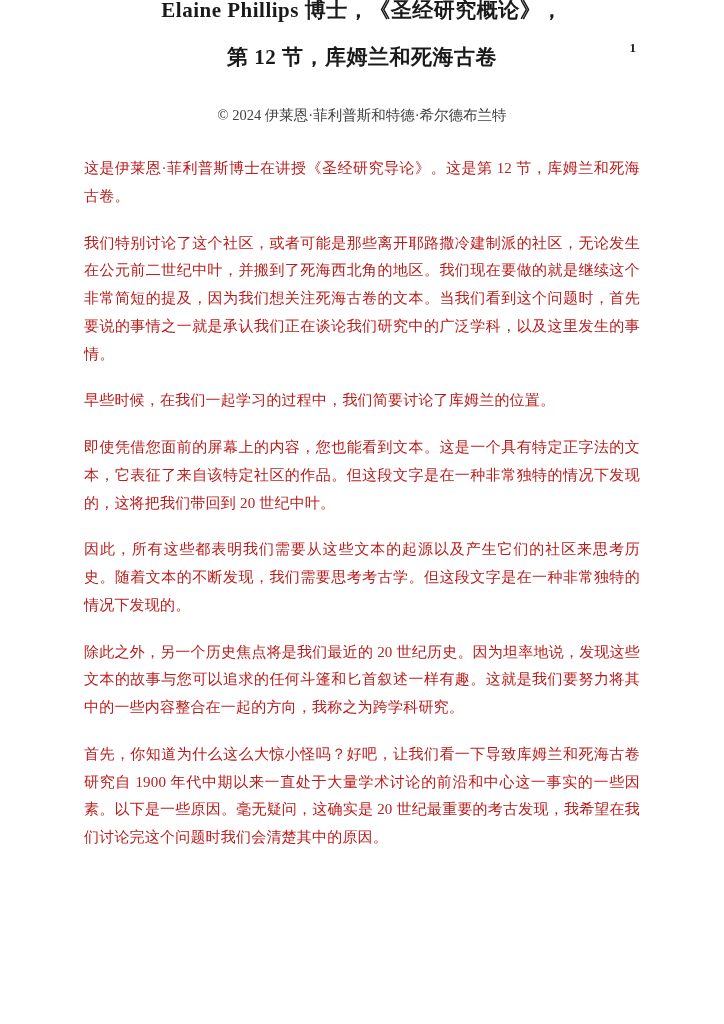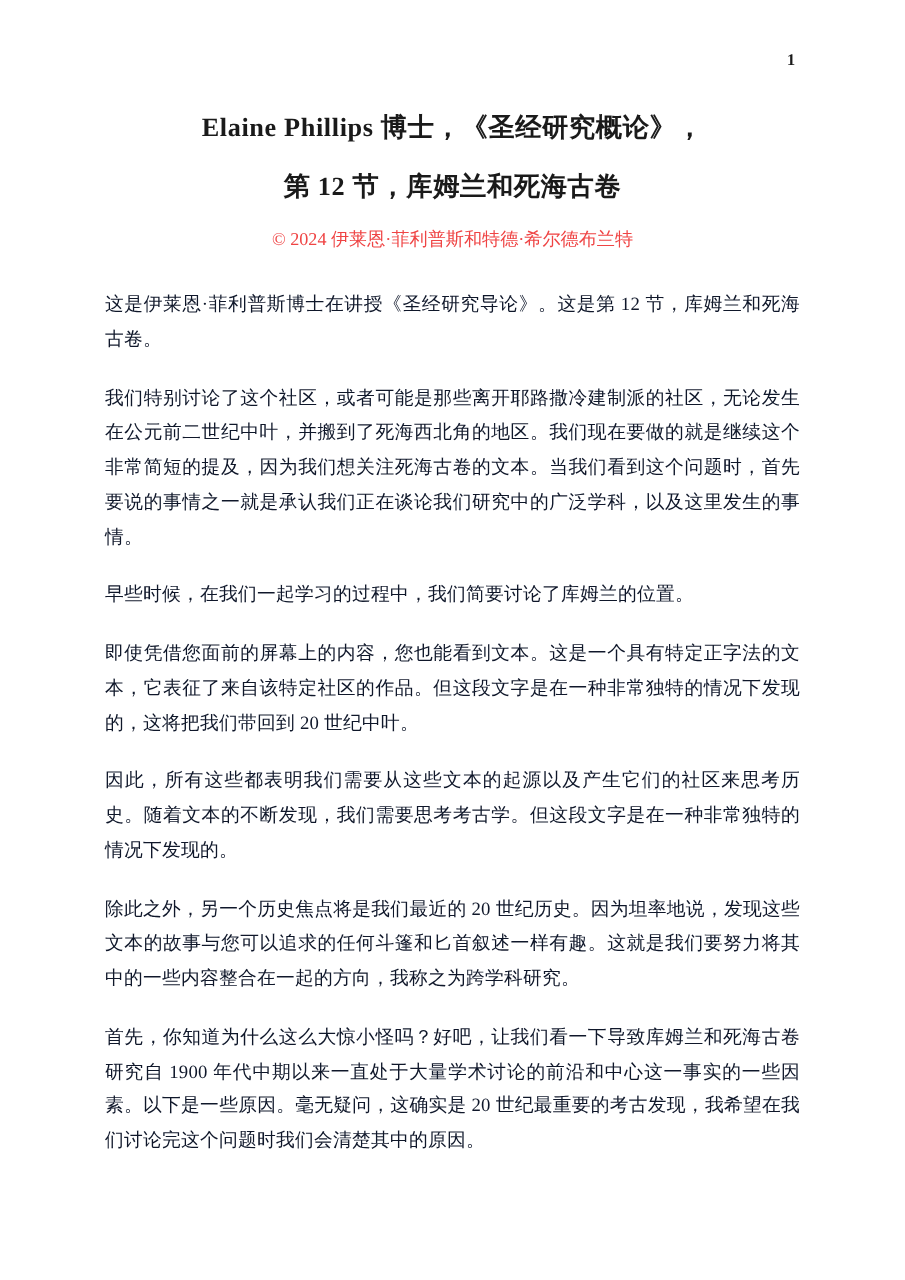--- a/index.html
+++ b/index.html
@@ -18,49 +18,48 @@
   }
   .page-number {
     position: absolute;
     top: 40px;
     right: 88px;
     font-size: 13px;
     font-weight: bold;
     color: #1a1a1a;
   }
   .doc-header {
-    padding-top: 92px;
     text-align: center;
   }
   .title-line {
     font-size: 21px;
     font-weight: bold;
     line-height: 1.0;
     letter-spacing: 0.5px;
   }
   .title-line + .title-line {
     margin-top: 26px;
     text-align: center;
   }
   .copyright {
-    margin-top: 22px;
+    margin-top: 38px;
     font-size: 14.5px;
-    color: #ef4444;
+    color: #404040;
     text-align: center;
   }
   .doc-body {
     margin: 30px 84px 0 84px;
   }
   .para {
     font-size: 15px;
     line-height: 1.85;
     text-align: justify;
     letter-spacing: 0.2px;
     margin-bottom: 19px;
-    color: #0f172a;
+    color: #b91c1c;
   }
 </style>
 </head>
 <body>
 
 <div class="page">
 
   <div class="page-number">1</div>
 
   <div class="doc-header">

